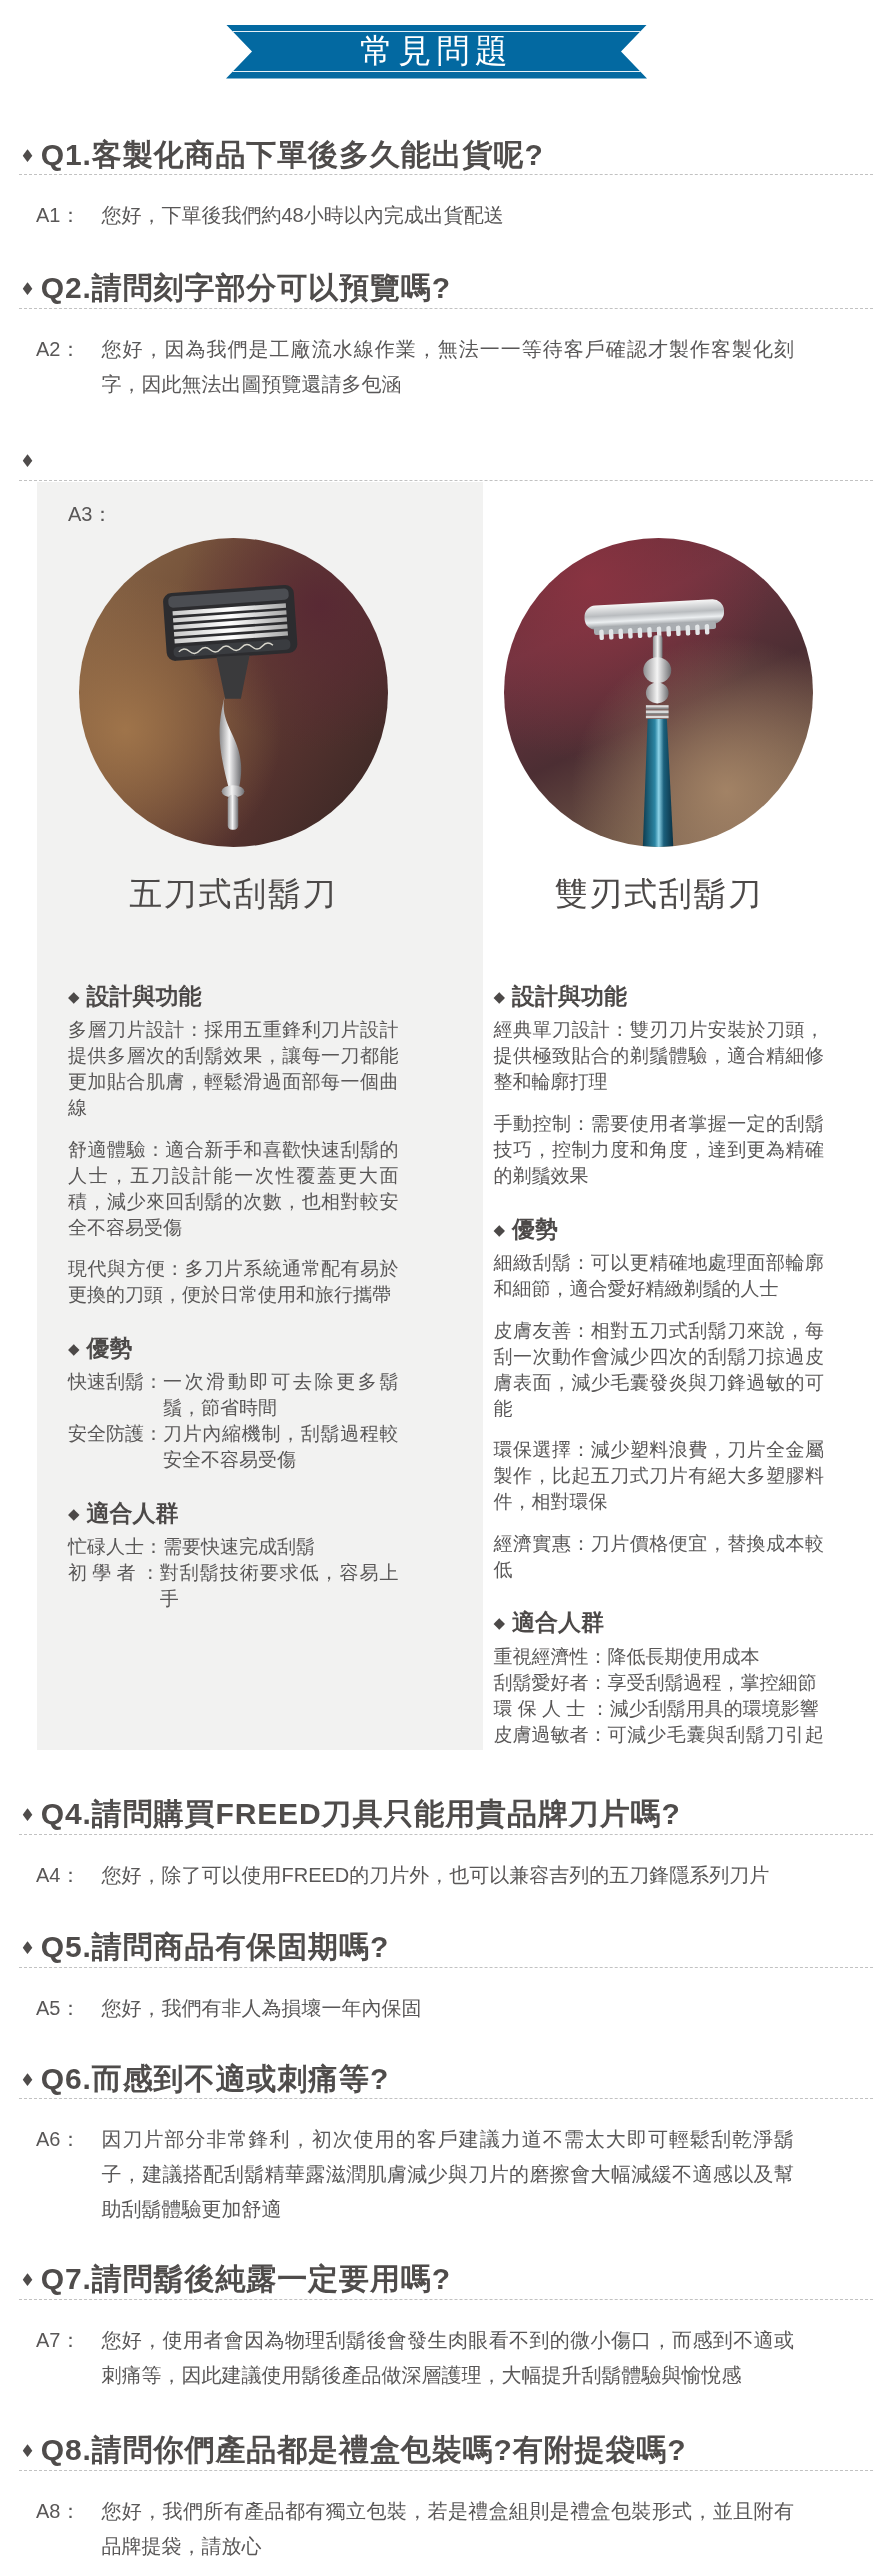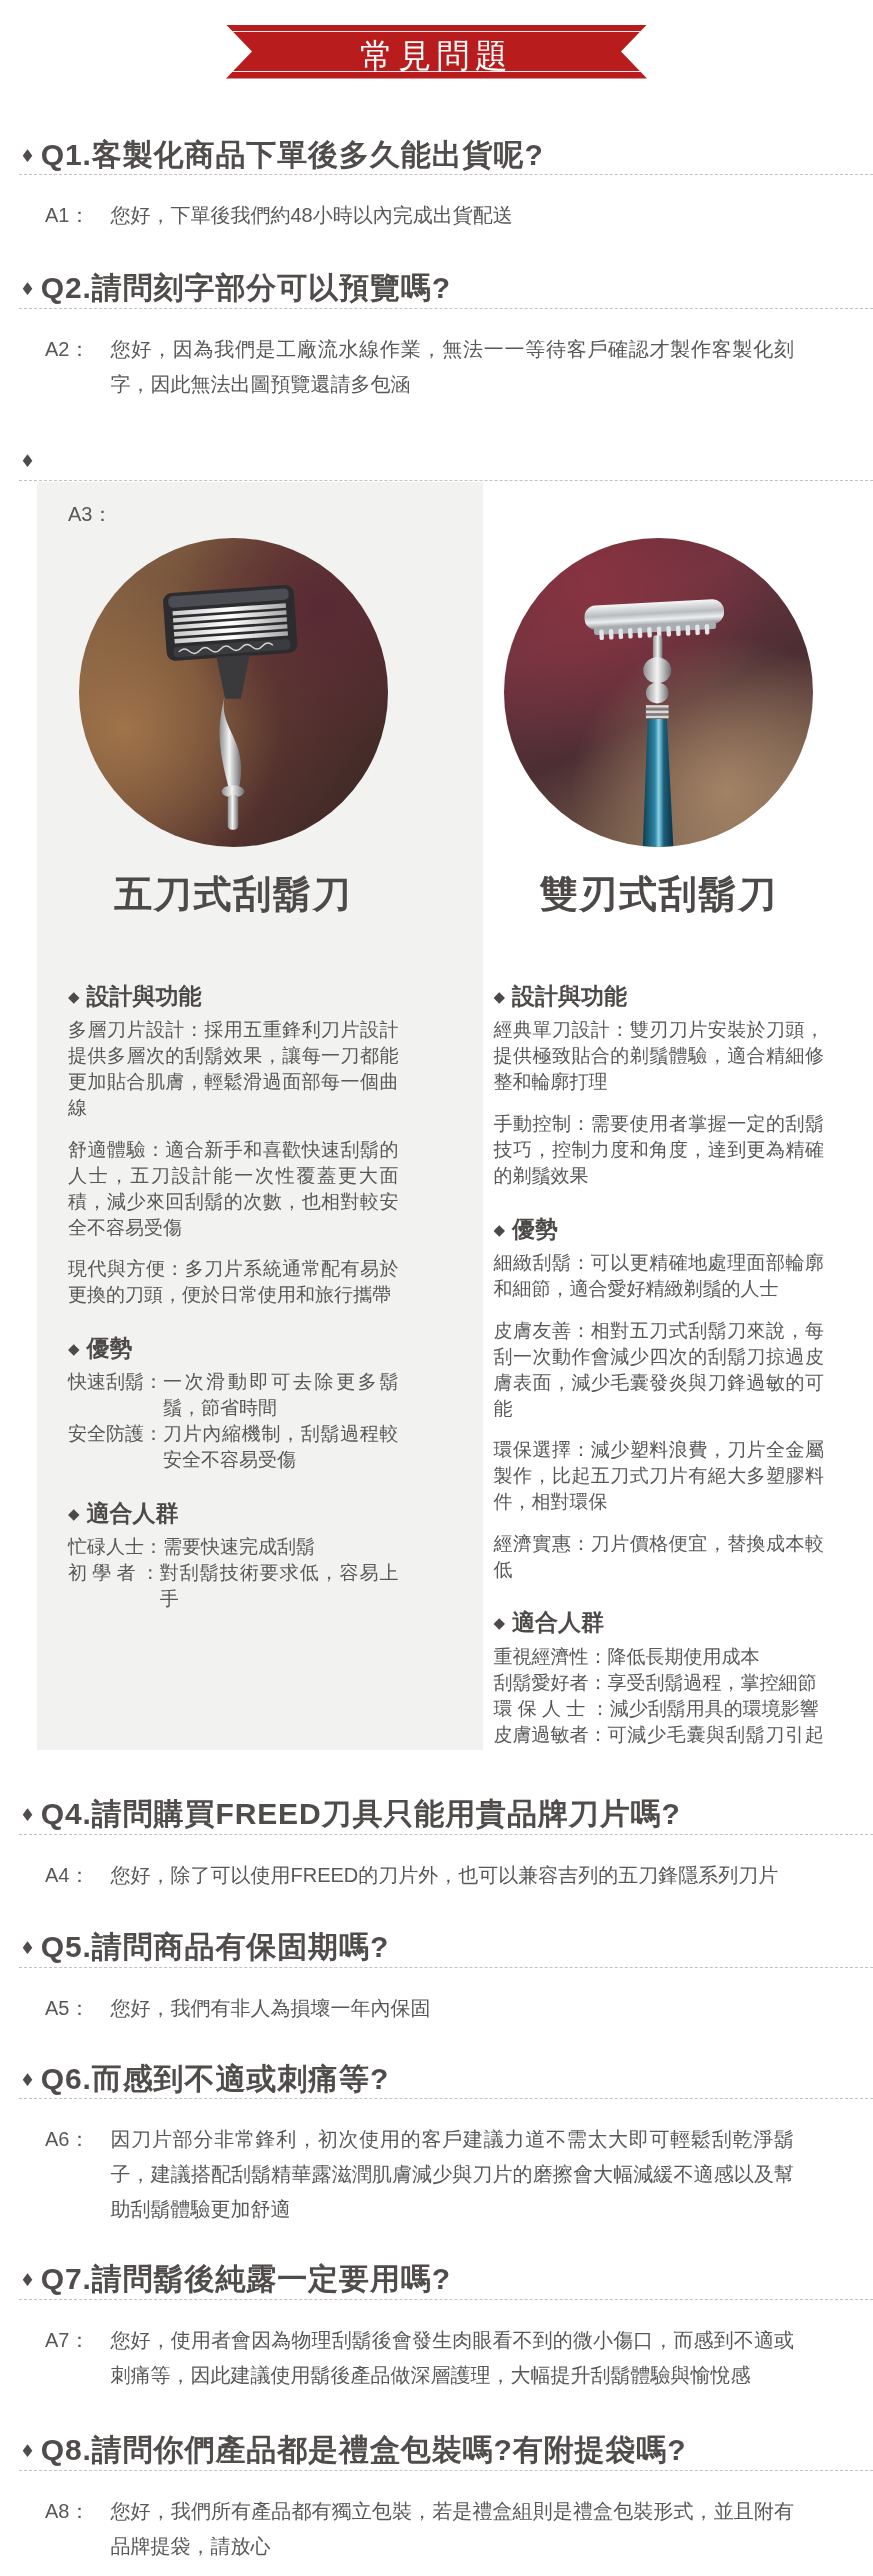--- a/index.html
+++ b/index.html
@@ -6,23 +6,23 @@
   html,body { background:#ffffff; }
   .page {
     position:relative; width:873px; height:2576px; margin:0 auto;
     background:#ffffff; overflow:hidden;
     font-family:"Liberation Sans","DejaVu Sans",sans-serif;
     color:#595757;
   }
   
   .ribbon {
     position:relative; width:421px; height:54px; margin:24.5px auto 0;
-    background:#b91c1c;
+    background:#0369a1;
     clip-path:polygon(0 0,100% 0,calc(100% - 26px) 50%,100% 100%,0 100%,26px 50%);
-    display:flex; align-items:flex-end; justify-content:center;
+    display:flex; align-items:center; justify-content:center;
   }
   .ribbon::before, .ribbon::after {
     content:""; position:absolute; left:0; right:0; height:1.7px;
     background:rgba(255,255,255,.9);
   }
   .ribbon::before { top:6.1px; }
   .ribbon::after  { bottom:6.1px; }
   .ribbon .title {
     color:#ffffff; font-size:33px; letter-spacing:5.2px; font-weight:500;
   }
@@ -35,21 +35,21 @@
     display:flex; align-items:center; gap:6.1px; padding-left:21px;
     font-size:30px; line-height:37px; font-weight:bold; color:#4f4c4b;
     letter-spacing:0.9px;
   }
   .qhead .dm { font-size:16.6px; line-height:37px; transform:scaleX(.75); }
   .dash {
     margin:1.7px 0 0 19px; border-bottom:1.7px dashed #c2c2c2; height:0;
   }
   .ans {
     display:flex; align-items:flex-start;
-    padding:0 79px 0 45px; margin-top:23px;
+    padding:0 79px 0 36px; margin-top:23px;
     font-size:20px; line-height:35px; color:#595757;
   }
   .ans .al { flex:none; white-space:nowrap; }
   .ans .at { text-align:justify;margin-left:21px; }
   
   .compare { position:relative; height:1268px; margin-top:1.7px; overflow:hidden;margin-left:37px; }
   .compare .graybg {
     position:absolute; left:0; top:0; width:446px; height:100%; background:#f2f2f1;
   }
   .cols { position:relative; display:flex; }
@@ -70,21 +70,21 @@
       linear-gradient(125deg,#8a6848 0%,#6e4b36 38%,#54322e 68%,#342523 100%);
   }
   .oval-right {
     background:
       radial-gradient(circle at 72% 82%, rgba(165,133,103,.95), rgba(165,133,103,0) 46%),
       radial-gradient(circle at 28% 14%, rgba(140,52,66,.9), rgba(140,52,66,0) 52%),
       linear-gradient(155deg,#5f2831 0%,#6d3440 28%,#4c2e33 55%,#6f5747 80%,#8a7260 100%);
   }
   .oval svg { position:absolute; left:50%; transform:translateX(-50%); }
   .col-title {
-    margin-top:26px; font-size:38px; line-height:42px; font-weight:bold;
+    margin-top:26px; font-size:33px; line-height:42px; font-weight:normal;
     color:#4c4948; text-align:center; letter-spacing:1.7px;
   }
   .sec-h {
     display:flex; align-items:center; gap:7px;
     margin-top:24.5px; font-size:23px; line-height:31px; font-weight:bold; color:#4c4948;
   }
   .sec-h.first { margin-top:66px; }
   .sec-h .dm2 { font-size:15px; }
   .col p.para { margin-top:5.2px; text-align:justify; }
   .col p.para + p.para { margin-top:15.7px; }

